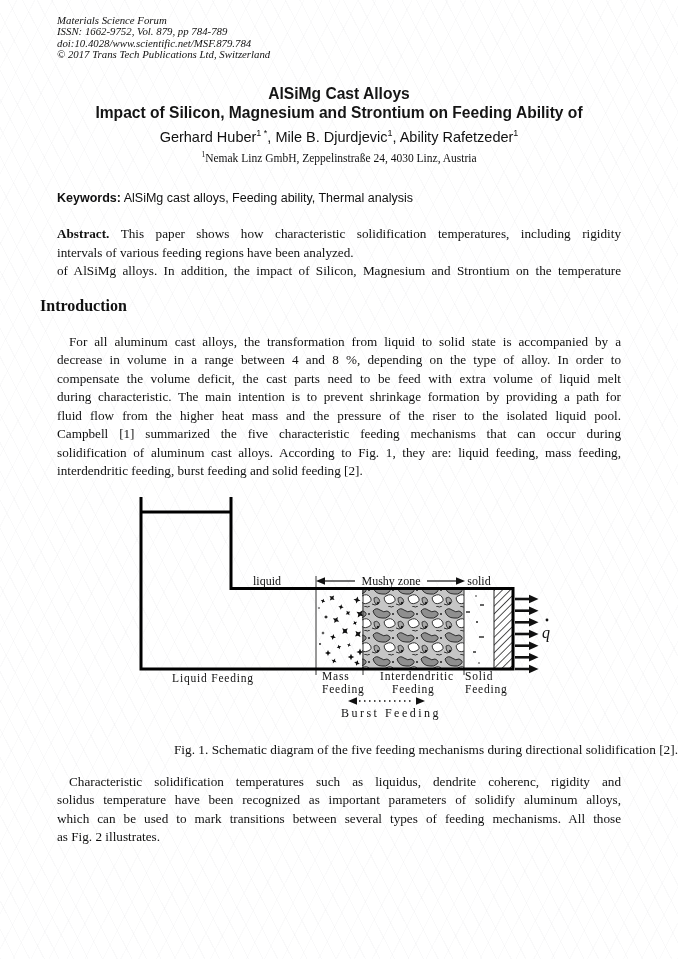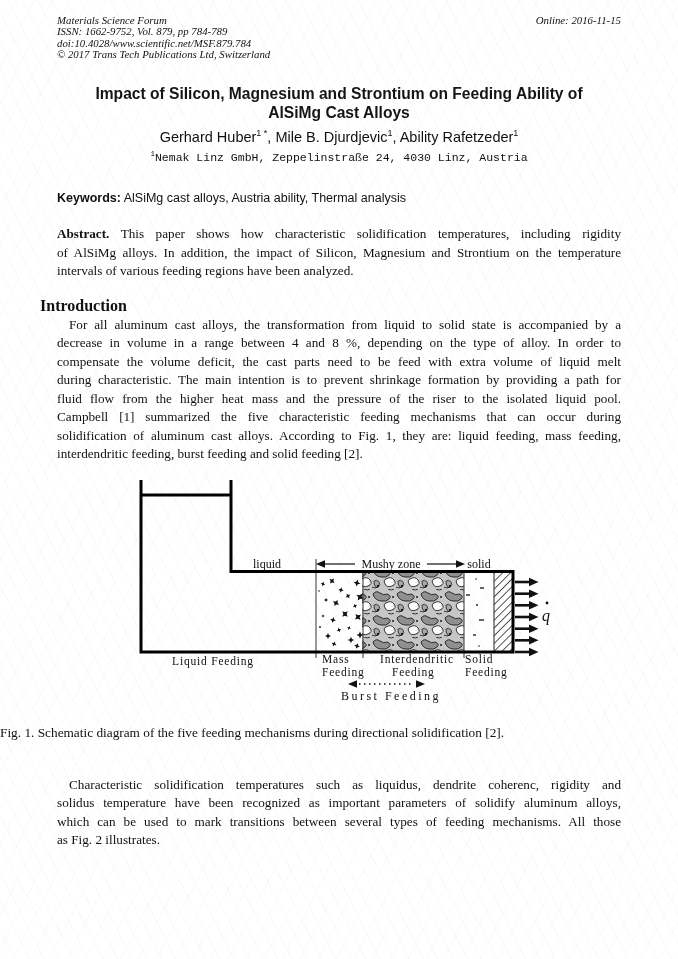--- a/index.html
+++ b/index.html
@@ -13,41 +13,41 @@
       repeating-linear-gradient(63deg, rgba(195,195,202,0.10) 0 1px, transparent 1px 13px),
       repeating-linear-gradient(-63deg, rgba(195,195,202,0.08) 0 1px, transparent 1px 16px),
       #ffffff;
     overflow: hidden;
     font-family: "Liberation Serif", serif;
   }
   .header {
     display: flex; justify-content: space-between;
     margin: 15px 57px 0 57px;
     font-style: italic;
-    font-size: 10.8px; line-height: 11.4px;
+    font-size: 10.8px; line-height: 11.4px; flex-direction: column;
   }
   .header-right { white-space: nowrap; }
   .title {
     margin: 23px 40px 0 40px;
     text-align: center;
     font-family: "Liberation Sans", sans-serif;
     font-size: 15.6px; line-height: 19px; font-weight: bold;
     color: #151515;
   }
   .authors {
     margin-top: 7px;
     text-align: center;
     font-family: "Liberation Sans", sans-serif;
     font-size: 14.5px;
   }
   .authors sup { font-size: 9px; }
   .affiliation {
     margin-top: 5px;
     text-align: center;
-    font-family: Liberation Mono, monospace;
+    font-family: Liberation Serif, serif;
     font-size: 11.5px;
   }
   .affiliation sup { font-size: 7.5px; }
   .keywords {
     margin: 27px 57px 0 57px;
     font-family: "Liberation Sans", sans-serif;
     font-size: 12.5px;
   }
   .keywords b { font-weight: bold; text-align: center; }
   .body-text {
@@ -55,29 +55,29 @@
     font-size: 13.2px; line-height: 18.5px;
   }
   .abstract { margin-top: 20px; }
   .body-text .ln { text-align: justify; text-align-last: justify; }
   .body-text .ln.last { text-align-last: left; }
   .body-text .ln.indent { text-indent: 12px; }
   .section-heading {
     margin: 16px 57px 0 40px;
     font-size: 16px; font-weight: bold;
   }
-  .intro-para { margin-top: 1px; }
+  .intro-para { margin-top: 18px; }
   .figure-block { margin-top: 5px; height: 242px; }
   .figure-block svg { display: block; margin-left: 108px; }
   .fig-caption {
     margin-top: 14px;
-    text-align: left;
+    text-align: right;
     font-size: 13.3px;
   }
-  .para-2 { margin-top: 35px; }
+  .para-2 { margin-top: 15px; }
   svg text {
     font-family: "Liberation Serif", serif;
     fill: #111;
   }
   .fz-label { font-size: 12px; }
   .fb-label { font-size: 11.5px; letter-spacing: 0.8px; }
   .burst-label { font-size: 12px; letter-spacing: 2.5px; }
   .q-label { font-size: 16px; font-style: italic; }
 </style>
 </head>
@@ -85,39 +85,38 @@
 
 <div class="page">
 
   <div class="header">
     <div class="header-left">
         <div class="ln">Materials Science Forum</div>
         <div class="ln">ISSN: 1662-9752, Vol. 879, pp 784-789</div>
         <div class="ln">doi:10.4028/www.scientific.net/MSF.879.784</div>
         <div class="ln last">© 2017 Trans Tech Publications Ltd, Switzerland</div>
       </div>
-    <div class="header-right">Online: 2016-11-15</div>
   </div>
 
   <h1 class="title">
+    <div>AlSiMg Cast Alloys</div>
     <div>Impact of Silicon, Magnesium and Strontium on Feeding Ability of</div>
-    <div>AlSiMg Cast Alloys</div>
   </h1>
 
   <div class="authors"><span><span></span><span>Gerhard Huber</span><sup>1 *</sup></span><span><span>, </span><span>Mile B. Djurdjevic</span><sup>1</sup></span><span><span>, </span><span>Ability Rafetzeder</span><sup>1</sup></span></div>
 
   <div class="affiliation"><sup>1</sup><span>Nemak Linz GmbH, Zeppelinstraße 24, 4030 Linz, Austria</span></div>
 
-  <div class="keywords"><b>Keywords:</b> <span>AlSiMg cast alloys, Austria ability, Thermal analysis</span></div>
+  <div class="keywords"><b>Keywords:</b> <span>AlSiMg cast alloys, Feeding ability, Thermal analysis</span></div>
 
   <div class="abstract body-text">
     <div class="ln"><b>Abstract.</b> <span>This paper shows how characteristic solidification temperatures, including rigidity</span></div>
     <div>
+        <div class="ln last">intervals of various feeding regions have been analyzed.</div>
         <div class="ln">of AlSiMg alloys. In addition, the impact of Silicon, Magnesium and Strontium on the temperature</div>
-        <div class="ln last">intervals of various feeding regions have been analyzed.</div>
       </div>
   </div>
 
   <h2 class="section-heading">Introduction</h2>
 
   <div class="body-text intro-para">
       <div class="ln indent">For all aluminum cast alloys, the transformation from liquid to solid state is accompanied by a</div>
       <div class="ln">decrease in volume in a range between 4 and 8 %, depending on the type of alloy. In order to</div>
       <div class="ln">compensate the volume deficit, the cast parts need to be feed with extra volume of liquid melt</div>
       <div class="ln">during characteristic. The main intention is to prevent shrinkage formation by providing a path for</div>

